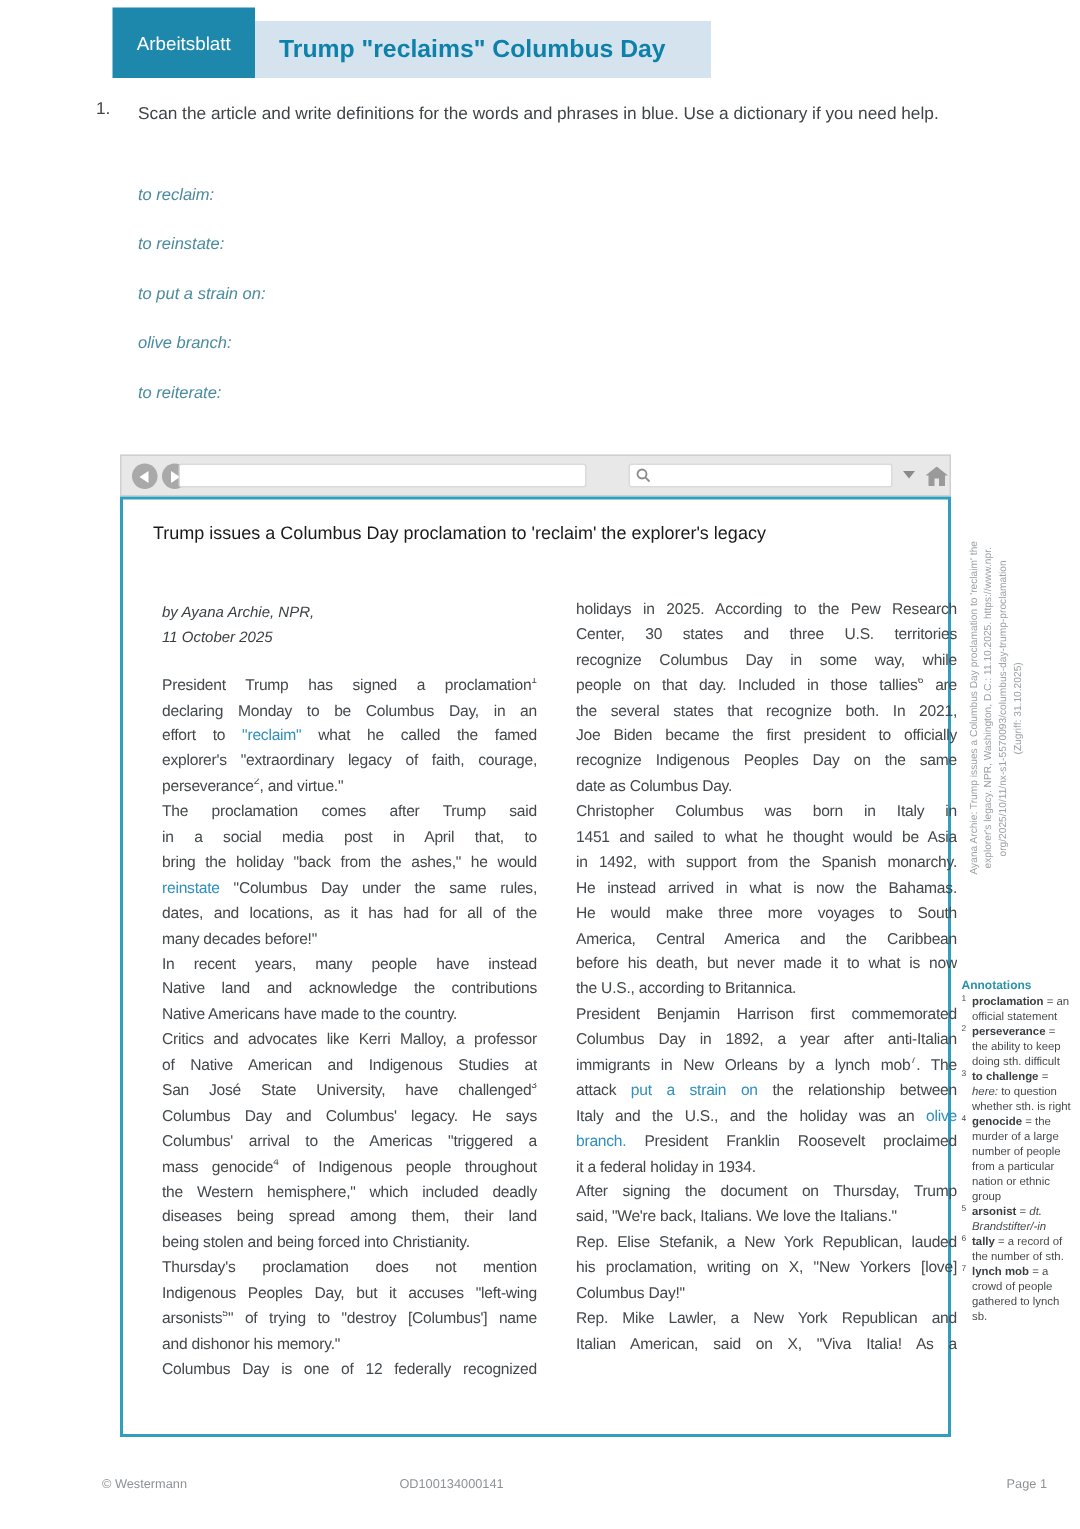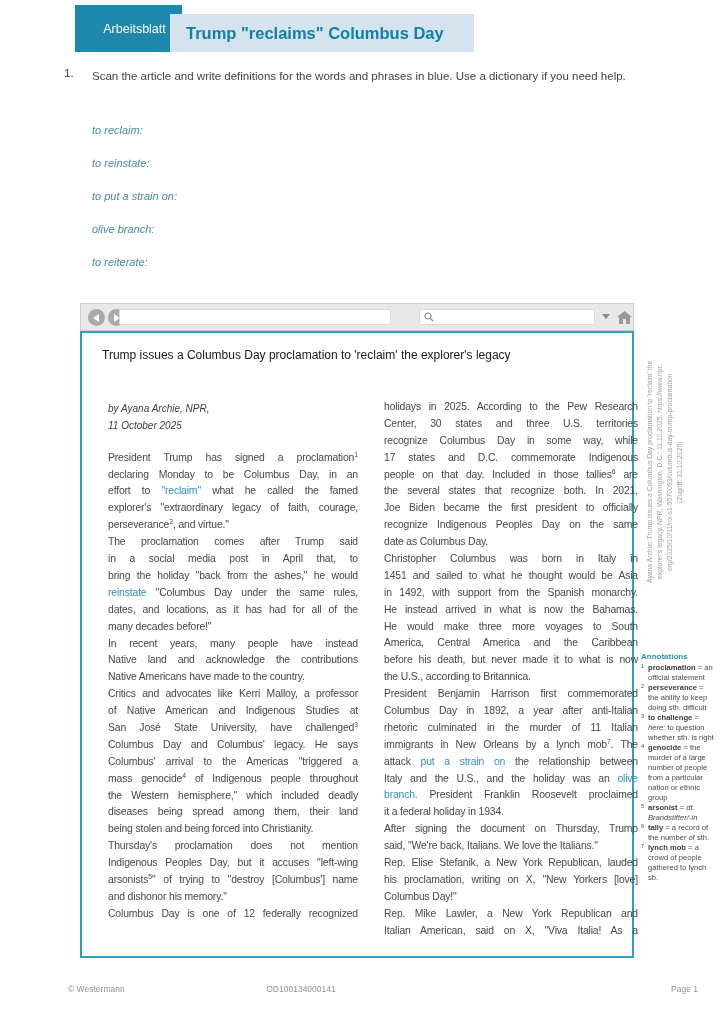--- a/index.html
+++ b/index.html
@@ -1,21 +1,21 @@
 <!DOCTYPE html>
 <html><head>
 <meta charset="utf-8">
 <style>
   html,body{margin:0;padding:0;background:#fff;}
   .page{position:relative;width:720px;height:1019px;background:#fff;overflow:hidden;
         font-family:"Liberation Sans",sans-serif;}
 
   
   .hdr-tab{position:absolute;left:75px;top:5px;width:95px;height:47px;background:#1d87ac;
-           color:#fff;font-size:12.5px;display:flex;align-items:center;justify-content:center;padding-left:12px;}
+           color:#fff;font-size:12.5px;display:flex;align-items:center;justify-content:center;}
   .hdr-bar{position:absolute;left:170px;top:14px;width:304px;height:38px;background:#d5e3ee;
            color:#0e81aa;font-size:16.5px;font-weight:bold;display:flex;align-items:center;
            padding-left:16px;box-sizing:border-box;}
 
   
   .task-num{position:absolute;left:64px;top:67px;font-size:11.5px;color:#3f4447;}
   .task-text{position:absolute;left:92px;top:67px;width:545px;font-size:11.5px;line-height:1.62;color:#3f4447;}
   .vocab{position:absolute;left:92px;font-size:11px;font-style:italic;color:#4b8aa0;}
 
   
@@ -144,37 +144,35 @@
             <div class="line"><span>arsonists</span><sup class="fn">5</sup><span>" of trying to "destroy [Columbus'] name</span></div>
             <div class="line end"><span>and dishonor his memory."</span></div>
             <div class="line"><span>Columbus Day is one of 12 federally recognized</span></div>
           </div>
       </div>
       <div class="colR">
         <div class="lines">
             <div class="line"><span>holidays in 2025. According to the Pew Research</span></div>
             <div class="line"><span>Center, 30 states and three U.S. territories</span></div>
             <div class="line"><span>recognize Columbus Day in some way, while</span></div>
-            <div class="line"><span>17 states and D.C. commemorate Indigenous</span></div>
             <div class="line"><span>people on that day. Included in those tallies</span><sup class="fn">6</sup><span> are</span></div>
             <div class="line"><span>the several states that recognize both. In 2021,</span></div>
             <div class="line"><span>Joe Biden became the first president to officially</span></div>
             <div class="line"><span>recognize Indigenous Peoples Day on the same</span></div>
             <div class="line end"><span>date as Columbus Day.</span></div>
             <div class="line"><span>Christopher Columbus was born in Italy in</span></div>
             <div class="line"><span>1451 and sailed to what he thought would be Asia</span></div>
             <div class="line"><span>in 1492, with support from the Spanish monarchy.</span></div>
             <div class="line"><span>He instead arrived in what is now the Bahamas.</span></div>
             <div class="line"><span>He would make three more voyages to South</span></div>
             <div class="line"><span>America, Central America and the Caribbean</span></div>
             <div class="line"><span>before his death, but never made it to what is now</span></div>
             <div class="line end"><span>the U.S., according to Britannica.</span></div>
             <div class="line"><span>President Benjamin Harrison first commemorated</span></div>
             <div class="line"><span>Columbus Day in 1892, a year after anti-Italian</span></div>
-            <div class="line"><span>rhetoric culminated in the murder of 11 Italian</span></div>
             <div class="line"><span>immigrants in New Orleans by a lynch mob</span><sup class="fn">7</sup><span>. The</span></div>
             <div class="line"><span>attack </span><span class="blue">put a strain on</span><span> the relationship between</span></div>
             <div class="line"><span>Italy and the U.S., and the holiday was an </span><span class="blue">olive</span></div>
             <div class="line"><span class="blue">branch.</span><span> President Franklin Roosevelt proclaimed</span></div>
             <div class="line end"><span>it a federal holiday in 1934.</span></div>
             <div class="line"><span>After signing the document on Thursday, Trump</span></div>
             <div class="line end"><span>said, "We're back, Italians. We love the Italians."</span></div>
             <div class="line"><span>Rep. Elise Stefanik, a New York Republican, lauded</span></div>
             <div class="line"><span>his proclamation, writing on X, "New Yorkers [love]</span></div>
             <div class="line end"><span>Columbus Day!"</span></div>

